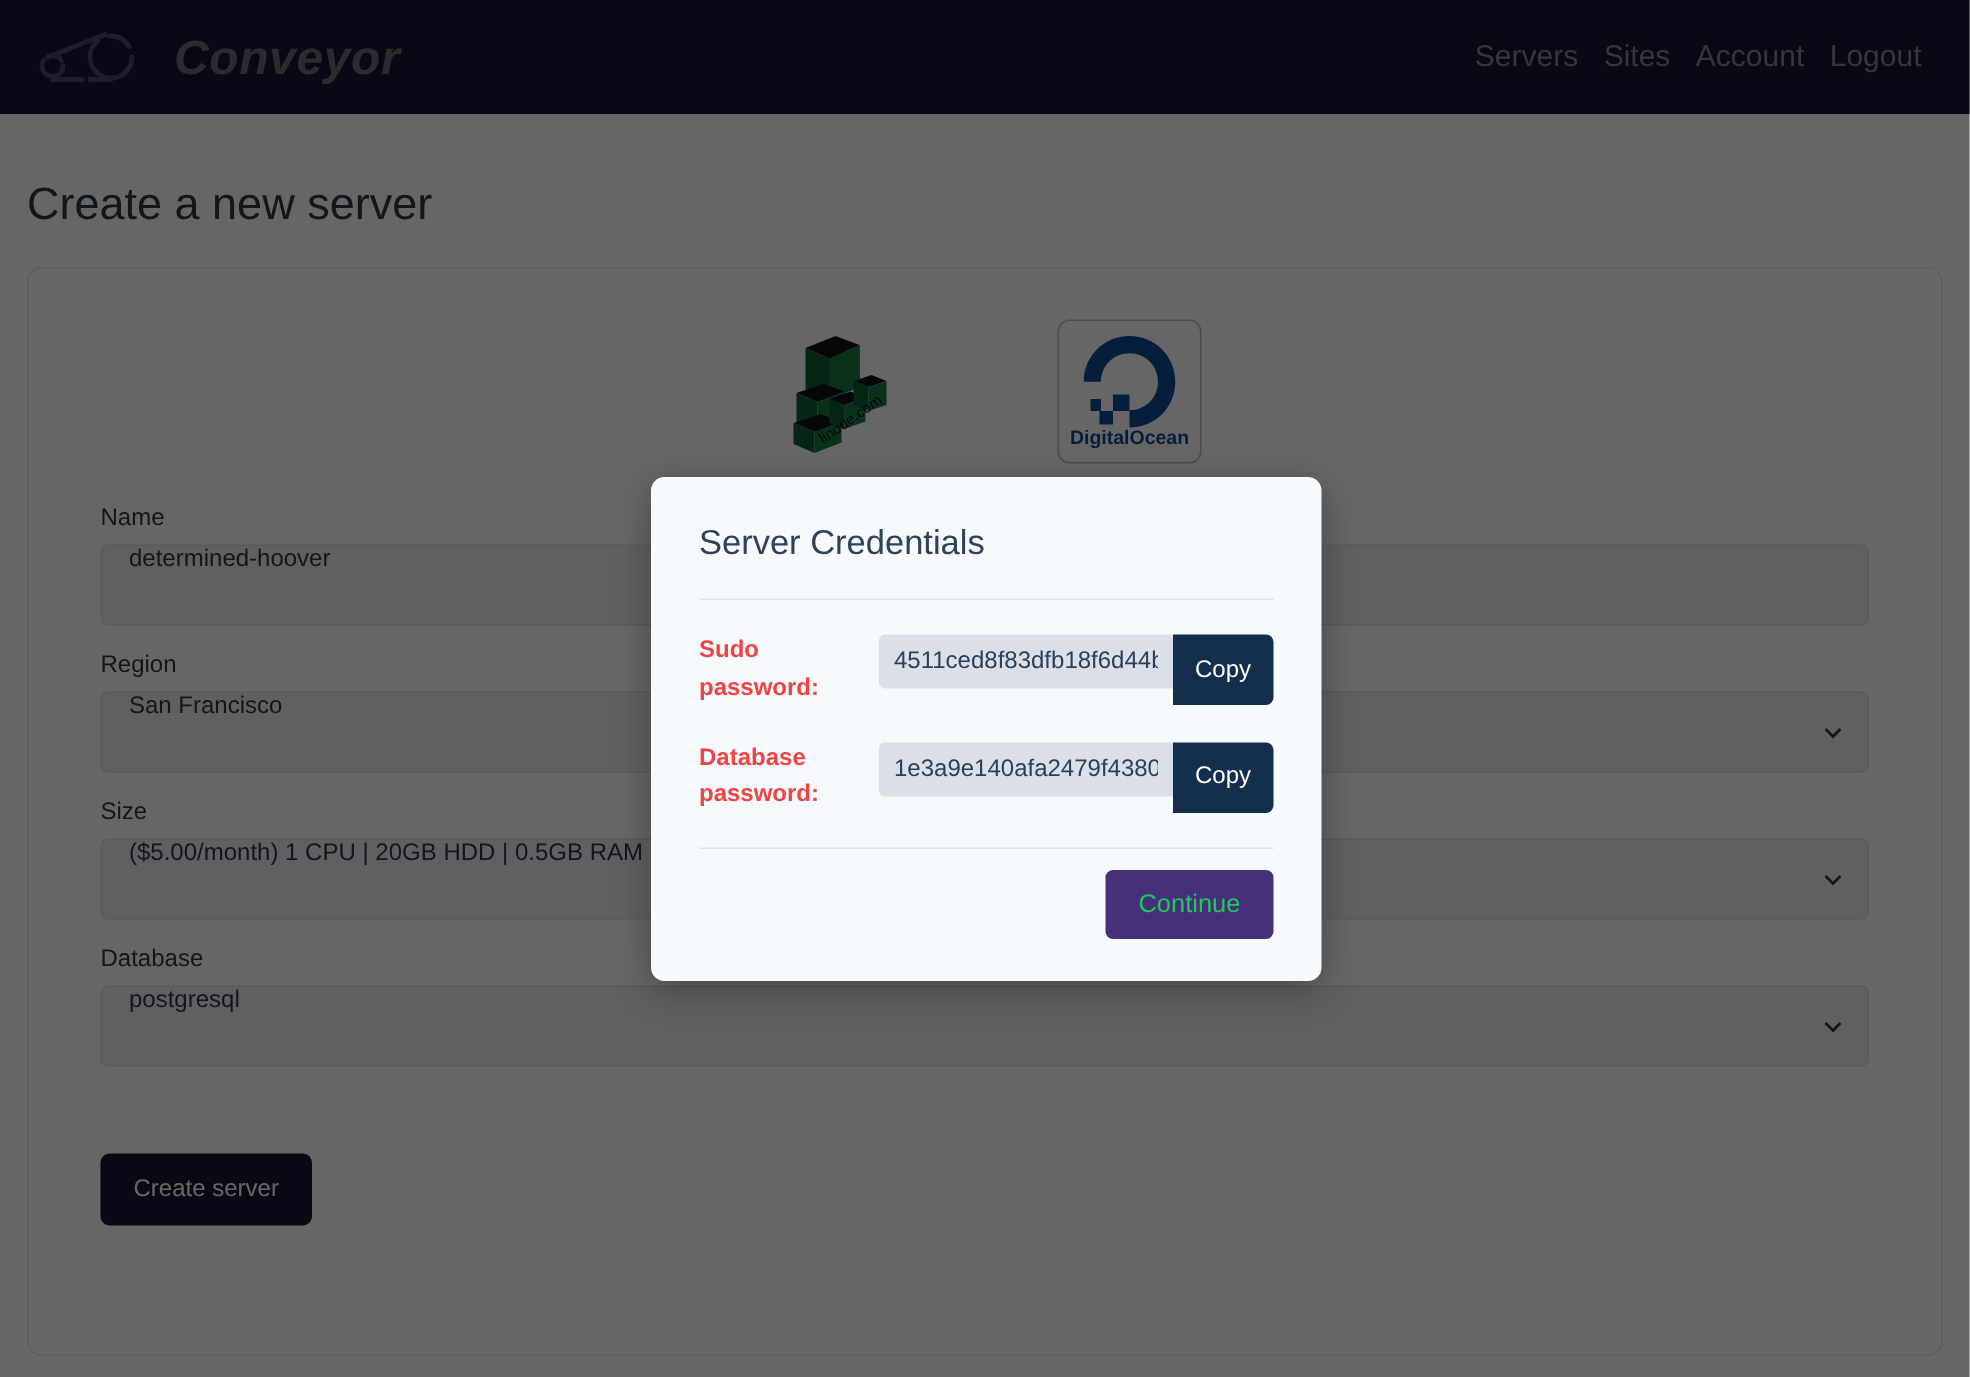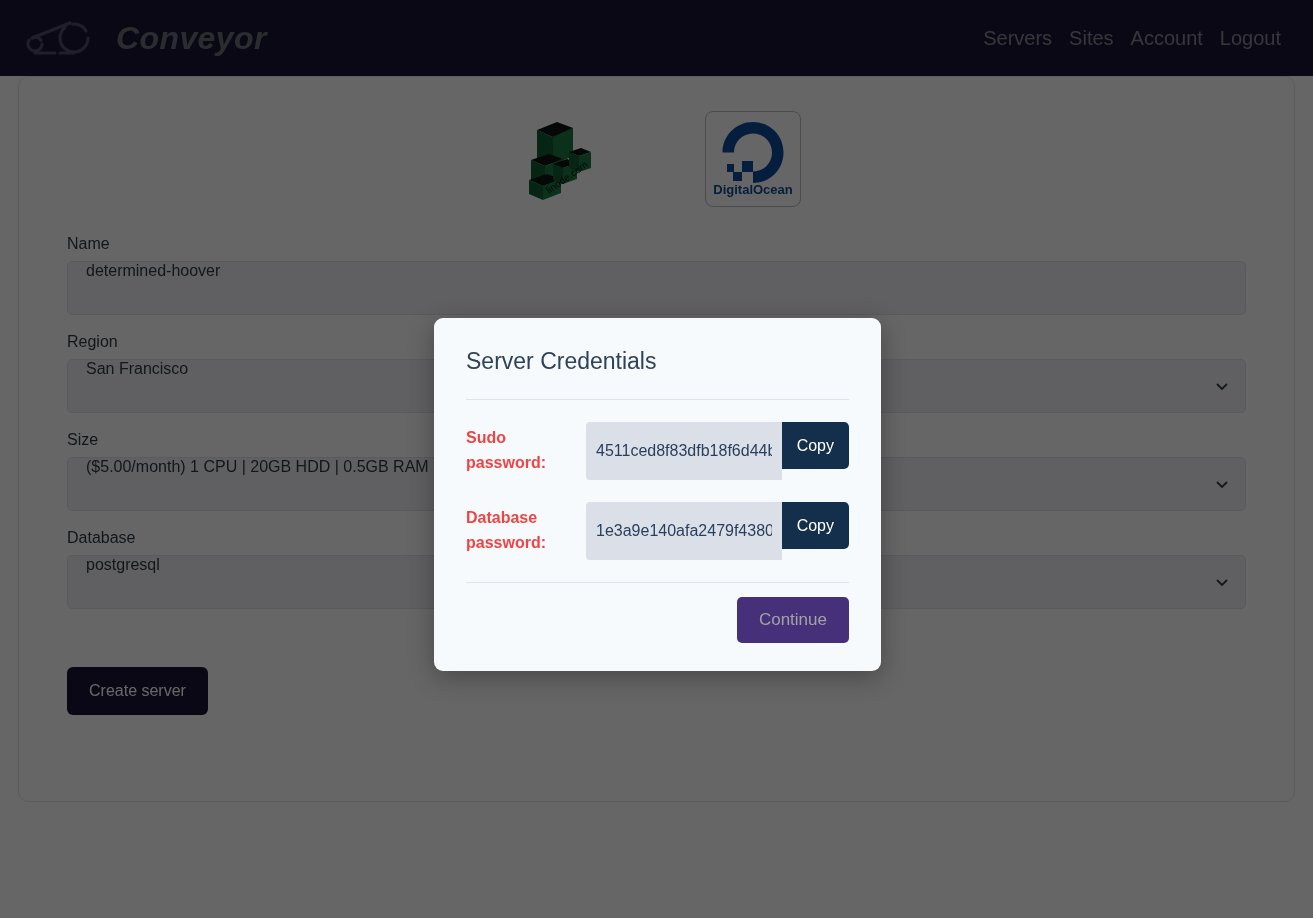--- a/index.html
+++ b/index.html
@@ -183,21 +183,21 @@
     line-height: 1.55;
   }
   .cred-group {
     display: flex;
     flex: 1;
     min-width: 0;
   }
   .cred-value {
     flex: 1;
     min-width: 0;
-    height: 58px;
+    height: 36px;
     background: #dbe0e8;
     border: none;
     border-radius: 4px 0 0 4px;
     padding: 0 10px;
     font-family: inherit;
     font-size: 16px;
     color: #2a3f5c;
     white-space: nowrap;
     overflow: hidden;
     text-overflow: clip;
@@ -215,21 +215,21 @@
   }
   .modal-footer {
     display: flex;
     justify-content: flex-end;
     padding-top: 14px;
     border-top: 1px solid #dde5ec;
     margin-top: 8px;
   }
   .btn-continue {
     background: #46307a;
-    color: #a3a3a3;
+    color: #22c55e;
     border: none;
     border-radius: 5px;
     font-family: inherit;
     font-size: 17px;
     padding: 13px 22px;
     cursor: pointer;
   }
 </style>
 </head>
 <body>
@@ -258,20 +258,21 @@
     <nav class="nav-links">
       <a class="nav-link" href="#">Servers</a>
       <a class="nav-link" href="#">Sites</a>
       <a class="nav-link" href="#">Account</a>
       <a class="nav-link" href="#">Logout</a>
     </nav>
   </div>
 
   <div class="content">
 
+    <h1 class="page-title">Create a new server</h1>
 
     <div class="card">
 
       <div class="providers">
 
         <div class="provider">
           <span>
             <svg width="84" height="90" viewBox="0 0 84 90" xmlns="http://www.w3.org/2000/svg">
 
               <g>

